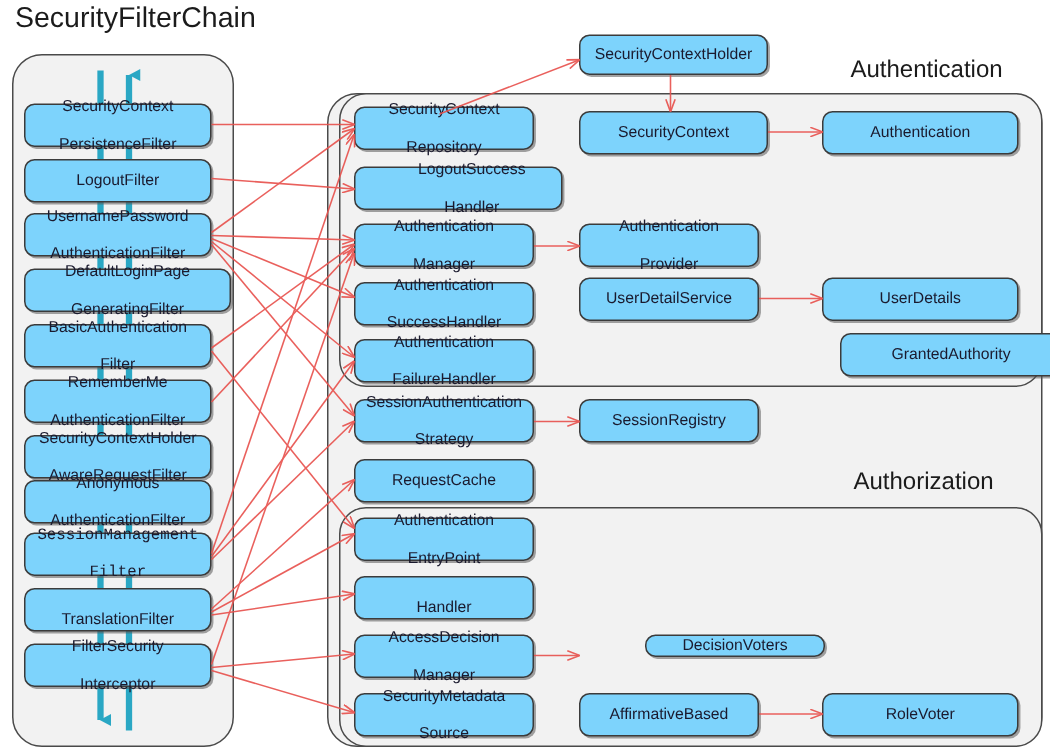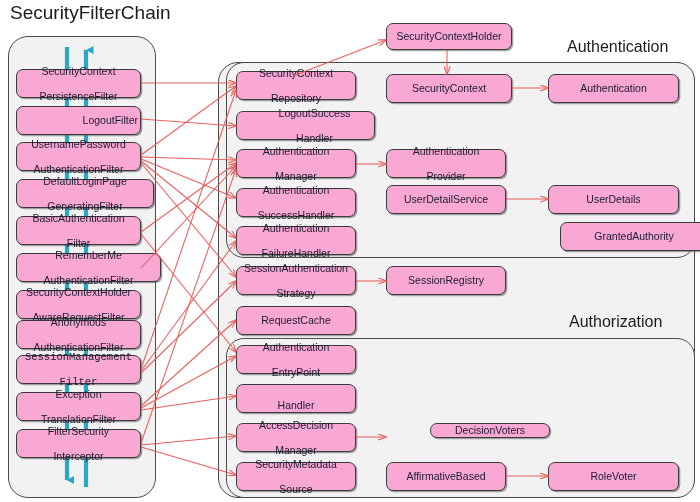--- a/index.html
+++ b/index.html
@@ -29,21 +29,21 @@
     position:absolute;
     font-size:16px;
     color:#1b1b1b;
     white-space:nowrap;
     letter-spacing:0px;
   }
   
   .node{
     position:absolute;
     box-sizing:border-box;
-    background:#f9a8d4;
+    background:#7dd3fc;
     border:1.3px solid #3b3b3b;
     border-radius:7px;
     display:flex;
     align-items:center;
     justify-content:center;
     text-align:center;
     font-size:10.5px;
     line-height:12.4px;
     color:#1a1a2e;
     box-shadow:1.3px 1.3px 0 rgba(90,90,90,0.55);
@@ -138,55 +138,55 @@
       <path d="M356,281 L386,281"></path>
       <path d="M356,437 L386,437"></path>
       <path d="M506,476 L548,476"></path>
     </g>
   </svg>
 
   <div class="node" style="left:16px;top:69px;width:125px;height:29px;">
     <span><span>SecurityContext</span><br>
           <span>PersistenceFilter</span></span>
   </div>
-  <div class="node" style="left:16px;top:106px;width:125px;height:29px;text-align:right;">
+  <div class="node" style="left:16px;top:106px;width:125px;height:29px;">
     <span>
         <span>LogoutFilter</span>
       </span>
   </div>
   <div class="node" style="left:16px;top:142px;width:125px;height:29px;">
     <span><span>UsernamePassword</span><br>
           <span>AuthenticationFilter</span></span>
   </div>
   <div class="node" style="left:16px;top:179px;width:138px;height:29px;">
     <span><span>DefaultLoginPage</span><br>
           <span>GeneratingFilter</span></span>
   </div>
   <div class="node" style="left:16px;top:216px;width:125px;height:29px;">
     <span><span>BasicAuthentication</span><br>
           <span>Filter</span></span>
   </div>
-  <div class="node" style="left:16px;top:253px;width:145px;height:29px;">
+  <div class="node" style="left:16px;top:253px;width:125px;height:29px;">
     <span><span>RememberMe</span><br>
           <span>AuthenticationFilter</span></span>
   </div>
   <div class="node" style="left:16px;top:290px;width:125px;height:29px;">
     <span><span>SecurityContextHolder</span><br>
           <span>AwareRequestFilter</span></span>
   </div>
   <div class="node" style="left:16px;top:320px;width:125px;height:29px;">
     <span><span>Anonymous</span><br>
           <span>AuthenticationFilter</span></span>
   </div>
   <div class="node" style="left:16px;top:355px;width:125px;height:29px;font-family:Liberation Mono, monospace;">
     <span><span>SessionManagement</span><br>
           <span>Filter</span></span>
   </div>
   <div class="node" style="left:16px;top:392px;width:125px;height:29px;">
-    <span><span>Exception</span><br>
+    <span><br>
           <span>TranslationFilter</span></span>
   </div>
   <div class="node" style="left:16px;top:429px;width:125px;height:29px;">
     <span><span>FilterSecurity</span><br>
           <span>Interceptor</span></span>
   </div>
 
   <div class="node" style="left:236px;top:71px;width:120px;height:29px;">
     <span><span>SecurityContext</span><br>
           <span>Repository</span></span>

